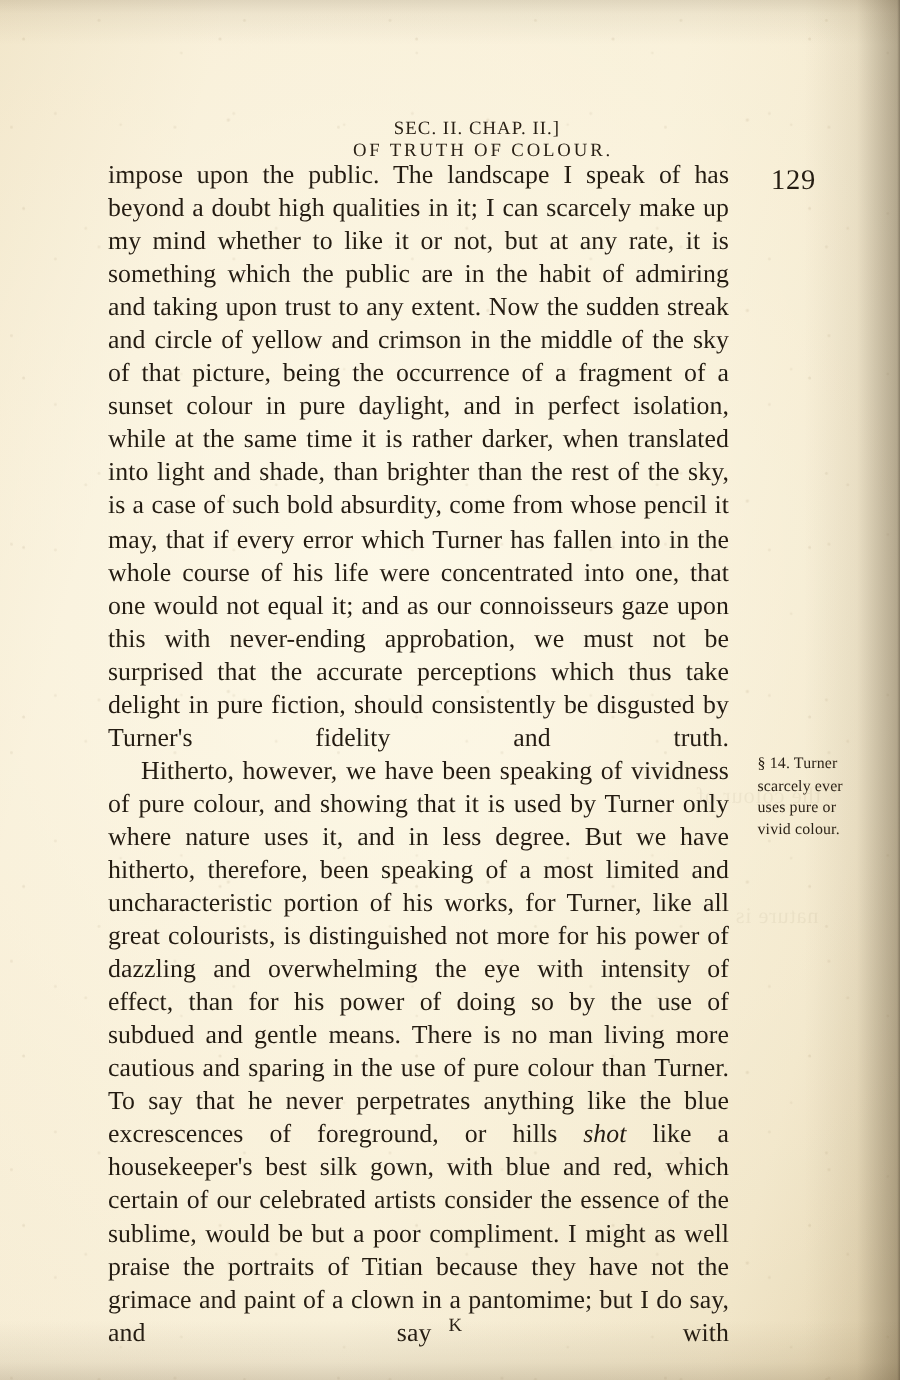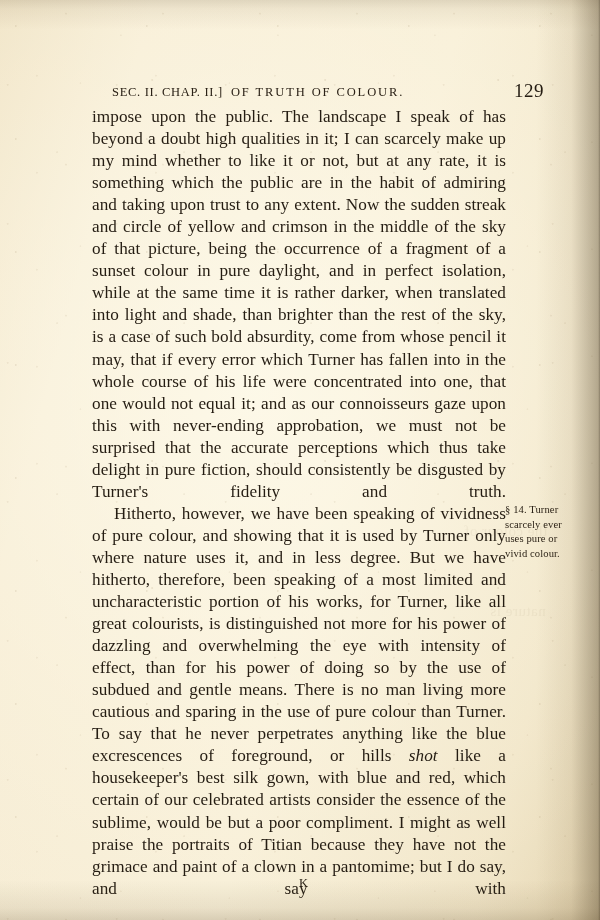--- a/index.html
+++ b/index.html
@@ -70,26 +70,27 @@
   .showthrough.st-b { top: 600px; right: 10px; width: 100px; text-align: right; }
 
   .content {
     position: absolute;
     inset: 0;
   }
 
   
   .runhead {
     position: absolute;
-    left: 112px;
+    left: 92px;
     right: 56px;
     top: 78px;
     height: 22px;
     display: flex;
-    align-items: flex-end;
+    align-items: center;
+    flex-direction: column;
   }
   .runhead-sec {
     font-size: 12.5px;
     letter-spacing: 0.7px;
     white-space: nowrap;
     color: #2a2116;
   }
   .runhead-title {
     font-size: 12.5px;
     letter-spacing: 1.9px;
@@ -102,21 +103,21 @@
     font-size: 19px;
     color: #241c12;
     letter-spacing: 0.5px;
     position: relative;
     top: 2px;
   }
 
   
   .textblock {
     position: absolute;
-    left: 92px;
+    left: 72px;
     top: 106px;
     width: 414px;
   }
   .para {
     margin: 0;
     font-size: 17.2px;
     line-height: 22.05px;
     text-align: justify;
     text-justify: inter-word;
     color: #241c12;

